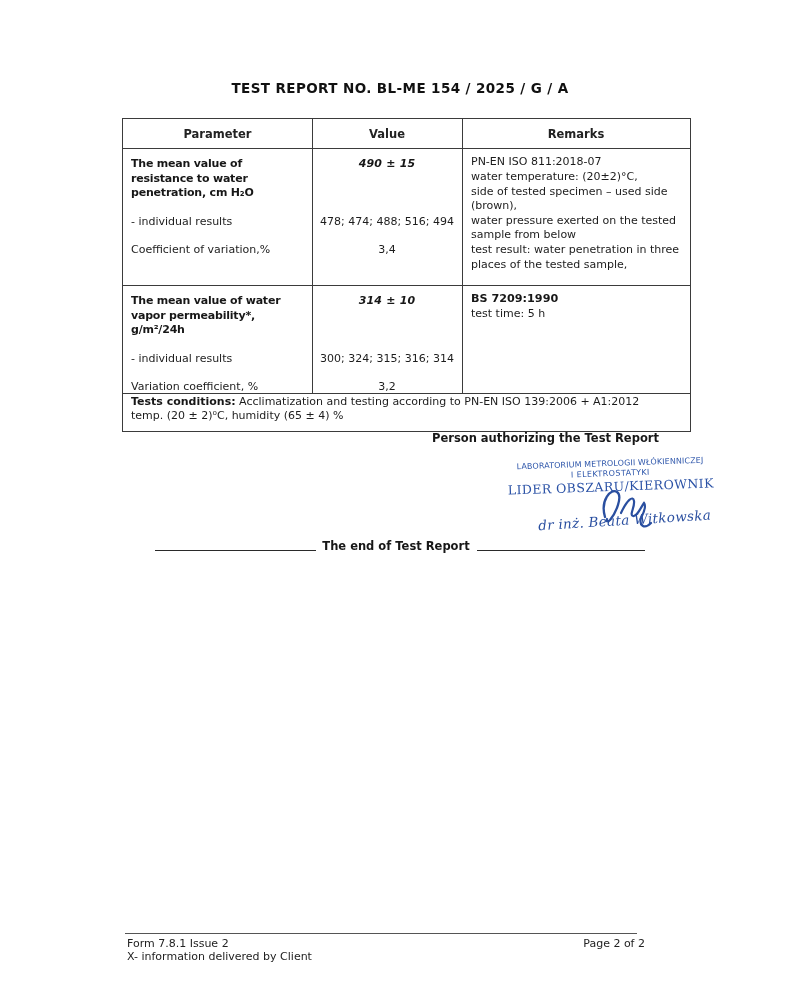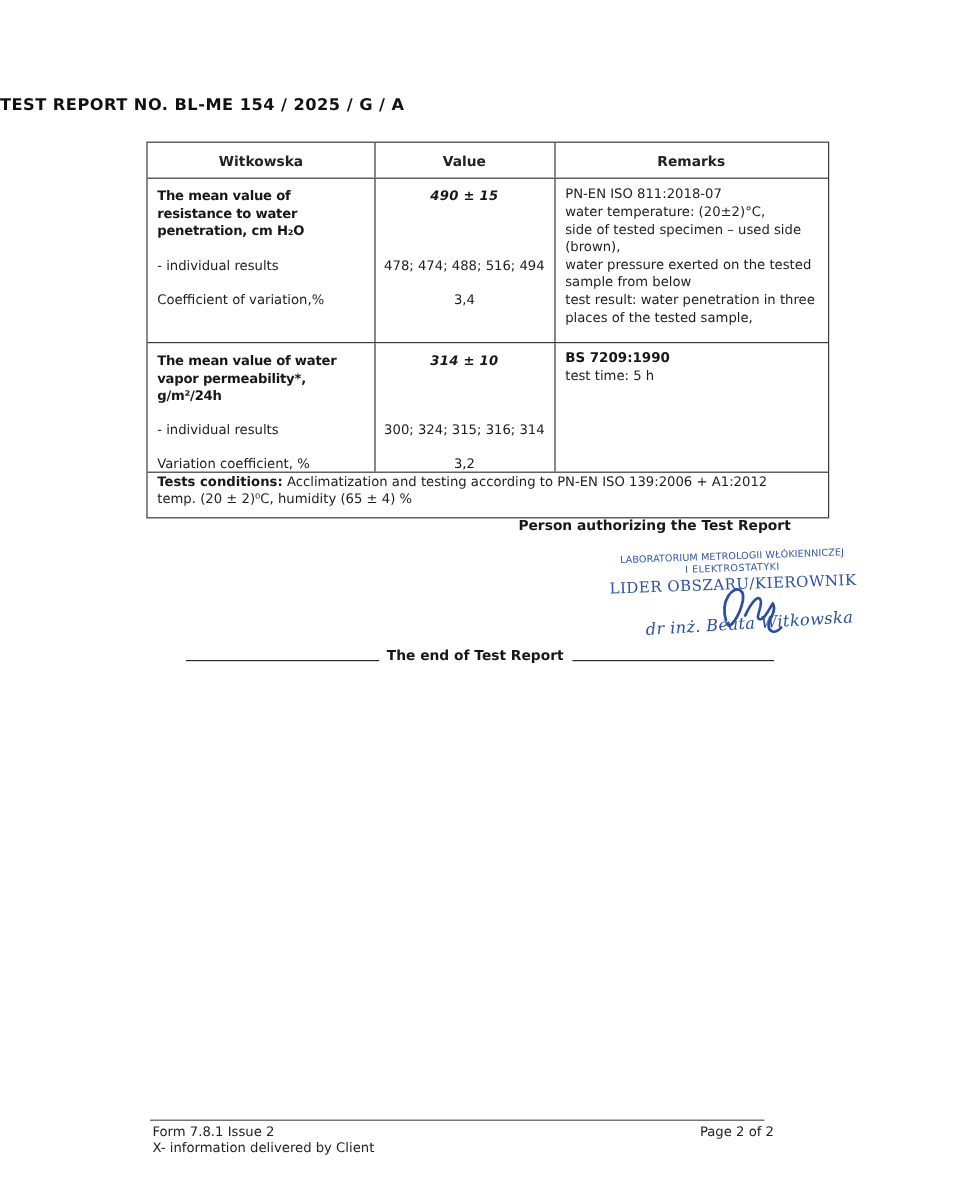--- a/index.html
+++ b/index.html
@@ -2,21 +2,21 @@
 <html><head>
 <meta charset="utf-8">
 <style>
   html,body{margin:0;padding:0;background:#ffffff;}
   body{
     width:800px;height:1000px;position:relative;overflow:hidden;
     font-family:"DejaVu Sans","Liberation Sans",sans-serif;
     color:#1c1c1c;-webkit-font-smoothing:antialiased;
   }
   .page-title{
-    position:absolute;top:80px;left:0;width:800px;
+    position:absolute;top:80px;left:0;width:800px;text-align:center;
     font-size:13.5px;font-weight:bold;letter-spacing:.4px;color:#111;
   }
   
   .report-table{
     position:absolute;left:122px;top:118px;width:567px;
     border:1.6px solid #3b3b3b;background:#fff;
   }
   .trow{position:relative;display:grid;grid-template-columns:189px 150px 1fr;}
   .trow + .trow{border-top:1.6px solid #3b3b3b;}
   .vline1,.vline2{position:absolute;top:0;bottom:0;width:1.4px;background:#3b3b3b;}
@@ -76,21 +76,21 @@
   .footer-page{position:absolute;left:560px;top:937px;width:85px;text-align:right;font-size:11px;color:#222;}
 </style>
 </head>
 <body>
 
 <div class="page-title">TEST REPORT NO. BL-ME  154 / 2025 / G / A</div>
 
 <div class="report-table">
 
   <div class="trow thead">
-    <div class="hcell">Witkowska</div>
+    <div class="hcell">Parameter</div>
     <div class="hcell">Value</div>
     <div class="hcell">Remarks</div>
     <div class="vline1"></div>
     <div class="vline2"></div>
   </div>
 
   <div class="trow datarow r1">
     <div class="pcell param">The mean value of resistance to water penetration, cm H₂O</div>
     <div class="vcell vmean">490 ± 15</div>
     <div class="pcell psub1">- individual results</div>

